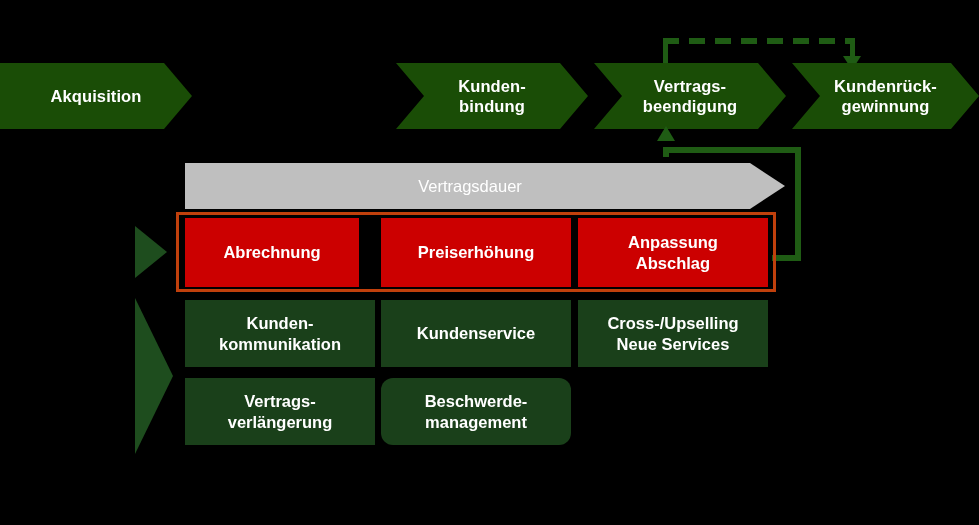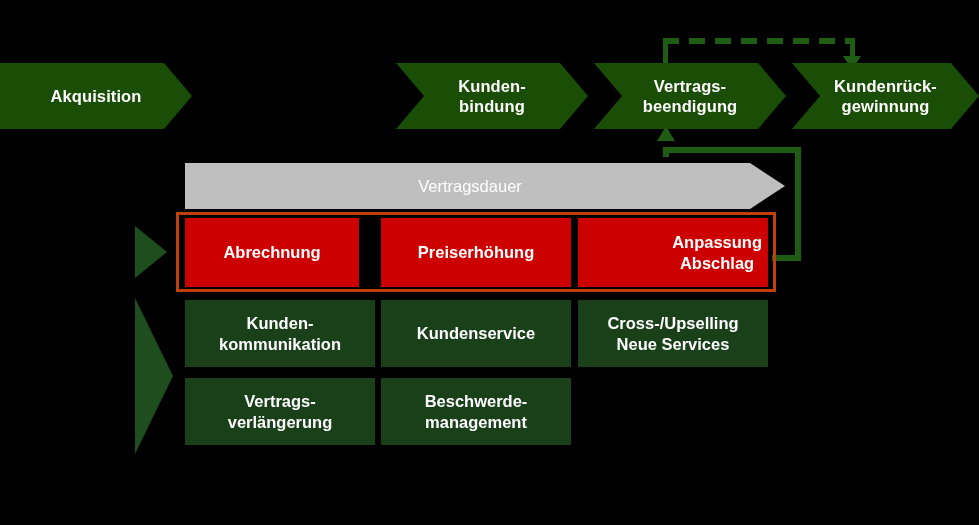--- a/index.html
+++ b/index.html
@@ -241,39 +241,39 @@
   <div class="pointer" id="pointer-actions"></div>
 
   <div id="red-frame"></div>
 
   <div class="cell red" style="left:185px; top:218px; width:174px; height:69px;">
     <span class="cell-label">Abrechnung</span>
   </div>
   <div class="cell red" style="left:381px; top:218px; width:190px; height:69px;">
     <span class="cell-label">Preiserhöhung</span>
   </div>
-  <div class="cell red" style="left:578px; top:218px; width:190px; height:69px;justify-content:flex-end;">
+  <div class="cell red" style="left:578px; top:218px; width:190px; height:69px;">
     <span class="cell-label">Anpassung
 Abschlag</span>
   </div>
 
   <div class="cell green" style="left:185px; top:300px; width:190px; height:67px;">
     <span class="cell-label">Kunden-
 kommunikation</span>
   </div>
   <div class="cell green" style="left:381px; top:300px; width:190px; height:67px;">
     <span class="cell-label">Kundenservice</span>
   </div>
   <div class="cell green" style="left:578px; top:300px; width:190px; height:67px;">
     <span class="cell-label">Cross-/Upselling
 Neue Services</span>
   </div>
 
   <div class="cell green" style="left:185px; top:378px; width:190px; height:67px;">
     <span class="cell-label">Vertrags-
 verlängerung</span>
   </div>
-  <div class="cell green" style="left:381px; top:378px; width:190px; height:67px;">
+  <div class="cell green" style="left:381px; top:378px; width:190px; height:67px;border-radius:12px;">
     <span class="cell-label">Beschwerde-
 management</span>
   </div>
 
 </div>
 
 </body></html>

